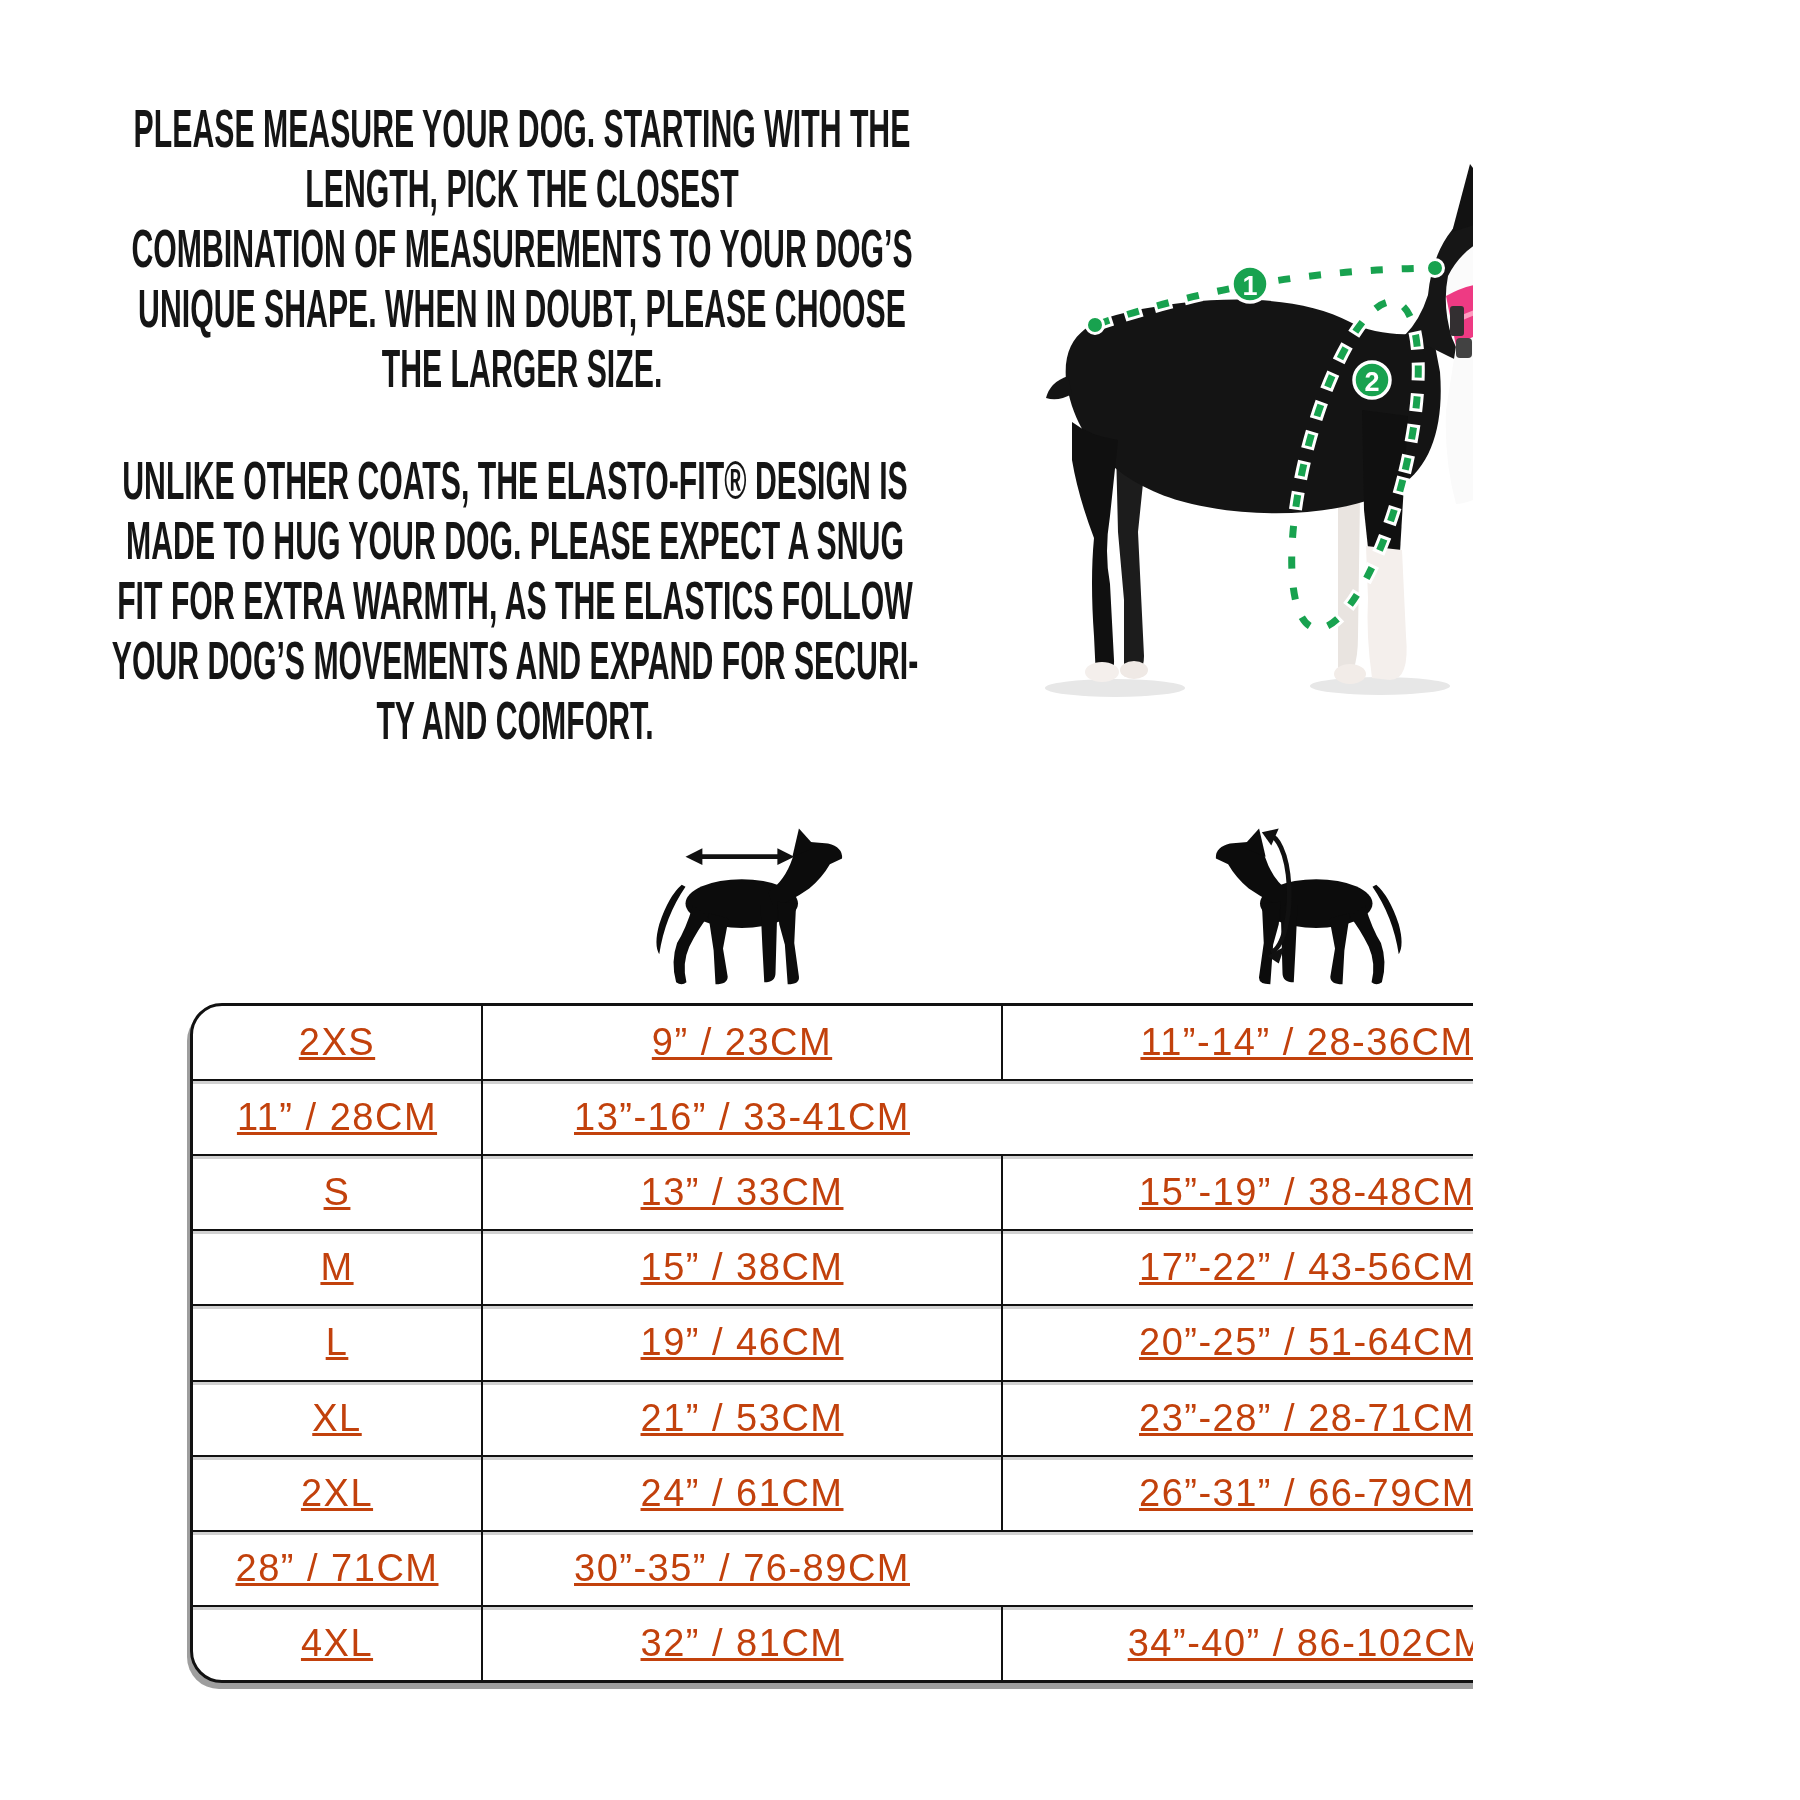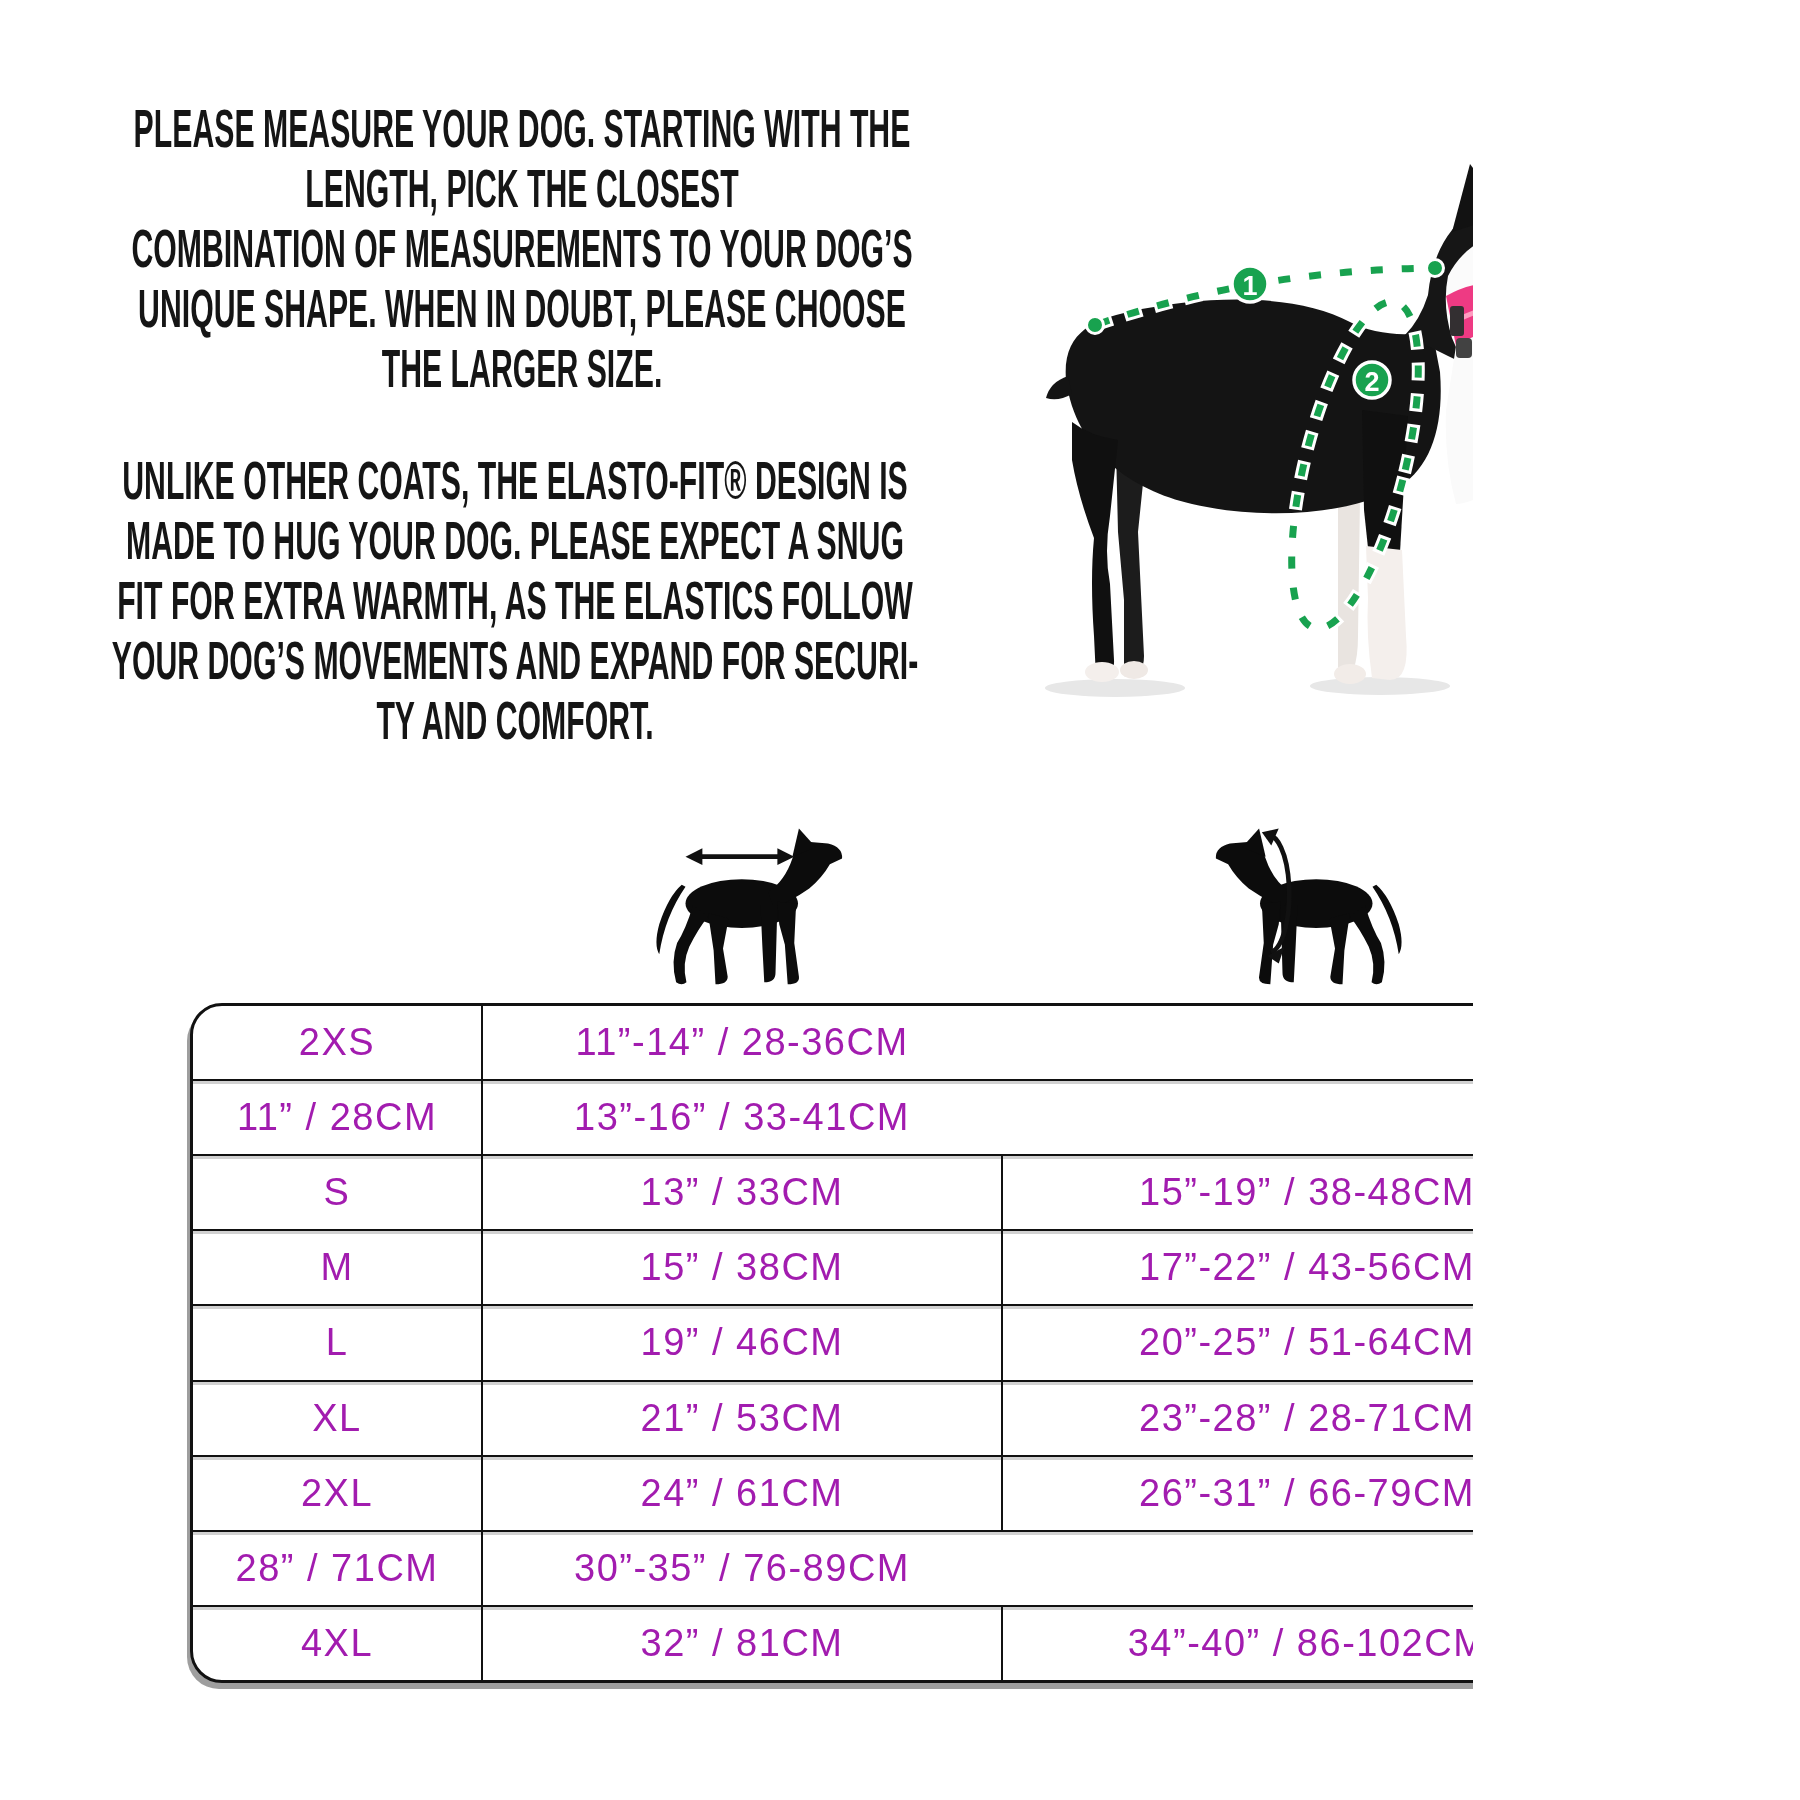--- a/index.html
+++ b/index.html
@@ -26,21 +26,21 @@
   .size-table{
     position:absolute;left:190px;top:1003px;width:1418px;height:674px;
     border:3px solid #111;border-radius:32px;overflow:hidden;
     box-shadow:-3px 6px 0 rgba(40,40,40,0.45);
     display:flex;flex-direction:column;background:#fff;
   }
   .srow{flex:1;display:grid;grid-template-columns:288px 520px 1fr;}
   .srow:not(:last-child){border-bottom:2px solid #111;box-shadow:0 3px 0 rgba(0,0,0,0.18);}
   .cell{
     display:flex;align-items:center;justify-content:center;
-    font-size:38px;letter-spacing:1.5px;color:#a21caf;font-weight:500;
+    font-size:38px;letter-spacing:1.5px;color:#c2410c;font-weight:500;text-decoration:underline;
   }
   .cell + .cell{border-left:2px solid #111;}
 </style>
 </head>
 <body>
 
 <div class="page">
 
   <div class="intro para1">PLEASE MEASURE YOUR DOG. STARTING WITH THE
 LENGTH, PICK THE CLOSEST
@@ -161,20 +161,21 @@
         <path d="M86,32 A22,62 0 0 1 92,156" stroke="#111" stroke-width="5" fill="none"></path>
         <polygon points="82,28 100,24 92,42" fill="#111"></polygon>
         <polygon points="88,160 106,150 100,168" fill="#111"></polygon>
       </g>
     </svg>
   </div>
 
   <div class="size-table">
     <div class="srow">
       <div class="cell">2XS</div>
+      <div class="cell">9” / 23CM</div>
       <div class="cell">11”-14” / 28-36CM</div>
     </div>
     <div class="srow">
       <div class="cell">11” / 28CM</div>
       <div class="cell">13”-16” / 33-41CM</div>
     </div>
     <div class="srow">
       <div class="cell">S</div>
       <div class="cell">13” / 33CM</div>
       <div class="cell">15”-19” / 38-48CM</div>

